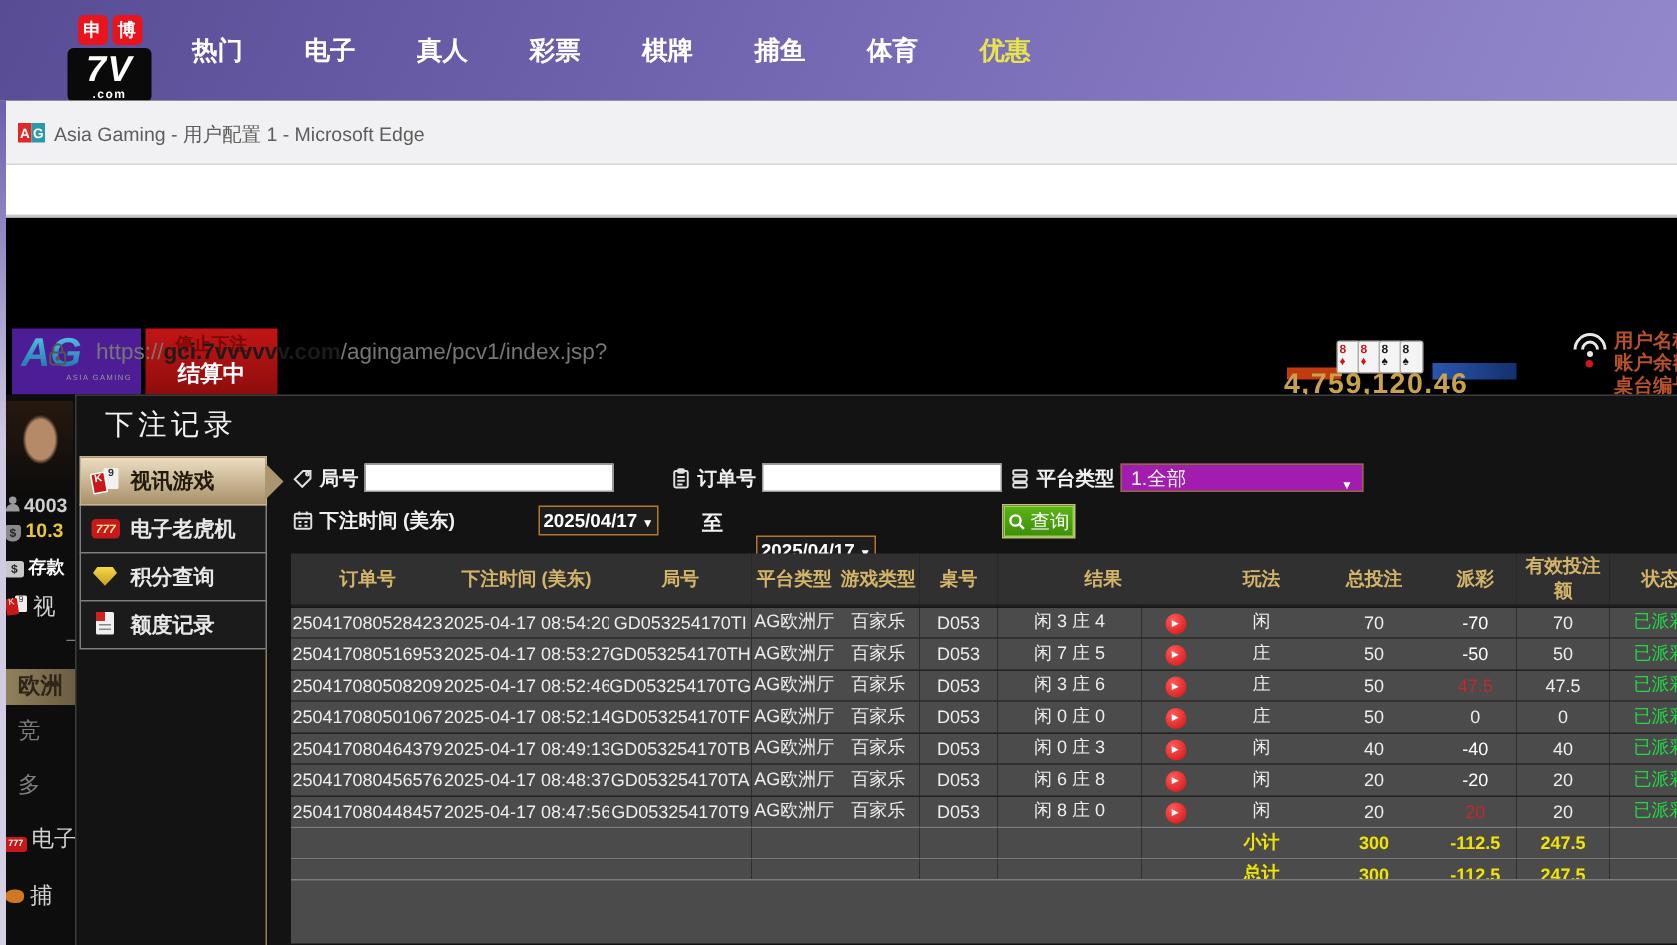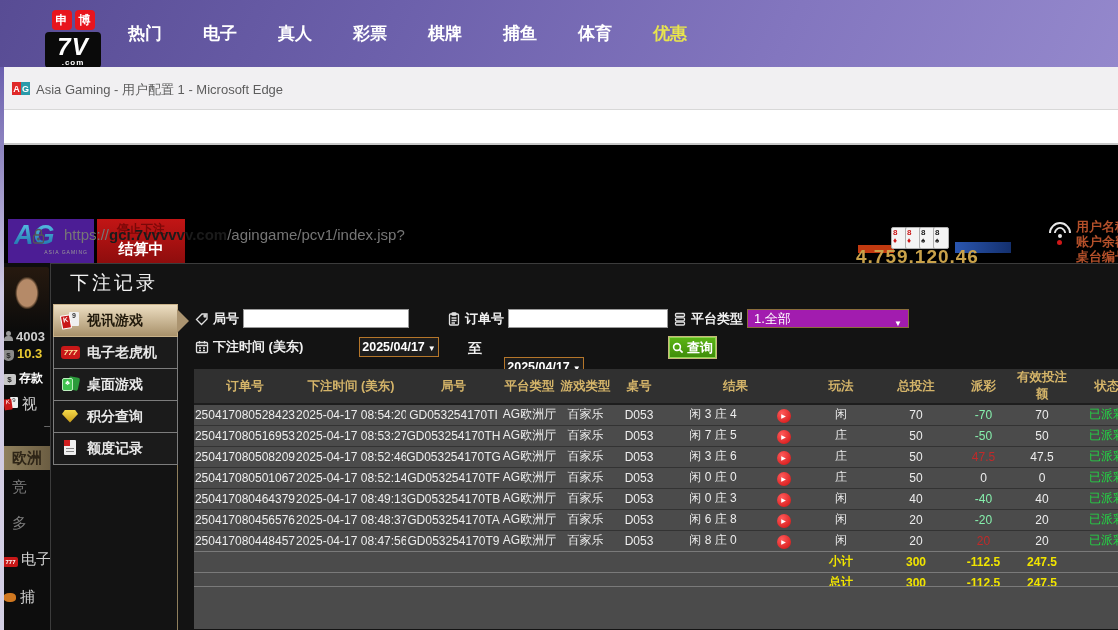--- a/index.html
+++ b/index.html
@@ -162,31 +162,31 @@
   .f-group { position:absolute; display:flex; align-items:center; gap:4px; }
   .f-input { background:#fff; border:1px solid #9a9a9a; height:19px; font-size:12px; padding:0 4px; }
   .f-select { position:relative; width:162px; height:19px; background:#a21caf; border:1px solid #8a6d3b;
     color:#fff; font-size:13px; line-height:17px; padding-left:6px; cursor:pointer; }
   .f-select .caret { position:absolute; right:6px; top:5px; font-size:8px; color:#fff; }
   .datebox { position:relative; width:80px; height:20px; background:#1d1d1d; border:1px solid #b5762a;
     color:#fff; font-size:12.5px; font-weight:bold; line-height:18px; text-align:center; cursor:pointer; }
   .datebox .caret { font-size:8px; margin-left:3px; }
   .searchbtn { position:absolute; display:flex; align-items:center; gap:3px; justify-content:center;
     width:49px; height:23px; background:linear-gradient(#5cb515,#3f8c0a); border:1px solid #c8b87a;
-    box-shadow:inset 0 0 0 1px #8ed850; color:#fff; font-size:13px; font-weight:bold; cursor:pointer; }
+    box-shadow:inset 0 0 0 1px #8ed850; color:#fff; font-size:13px; font-weight:normal; cursor:pointer; }
 
   
   .bet-table { position:absolute; left:143px; top:105px; width:947px; border-collapse:collapse;
     table-layout:fixed; font-size:12px; }
   .bet-table th { background:#303030; color:#d4b469; font-size:12.5px; font-weight:bold;
     height:23px; border-bottom:2px solid #1d1d1d; }
   .bet-table td { background:#4b4b4b; color:#ededed; text-align:center; height:21px;
     border-top:1px solid #333; overflow:hidden; white-space:nowrap; }
   .bet-table tr.sumrow td { color:#f0e400; font-weight:bold; border-top:1px solid #7a7a7a; }
-  td.pay-green { color:#86efac;margin-top:28px; } td.pay-red { color:#c02a2a; } td.pay-neutral { color:#ededed; }
+  td.pay-green { color:#ffffff;margin-top:28px; } td.pay-red { color:#c02a2a; } td.pay-neutral { color:#ededed; }
   td.status { color:#22d844; }
   .playbtn { display:inline-block; width:14px; height:14px; border-radius:50%;
     background:radial-gradient(circle at 35% 30%,#ff5a5a,#d01010); color:#fff; font-size:6px;
     line-height:14px; text-align:center; cursor:pointer; }
   .table-filler { position:absolute; left:143px; top:322px; width:947px; height:43px;
     background:#4b4b4b; border-top:1px solid #7a7a7a; }
   svg.lineicon { stroke:#e0e0e0; fill:none; stroke-width:1.3; }
 </style>
 </head>
 <body>
@@ -288,24 +288,20 @@
   <div class="side-rail">
       <div class="side-item active">
         <span class="sicon"><span class="ic-cards"><span class="b">9</span><span class="f">K</span></span></span>
         <span>视讯游戏</span>
       </div>
       <div class="side-item">
         <span class="sicon">
           <span class="ic-777">777</span>
         </span>
         <span>电子老虎机</span>
-      </div>
-      <div class="side-item">
-        <span class="sicon"><span class="ic-green"><span class="b"></span><span class="f">♣</span></span></span>
-        <span>桌面游戏</span>
       </div>
       <div class="side-item">
         <span class="sicon">
           <span class="ic-gem"></span>
         </span>
         <span>积分查询</span>
       </div>
       <div class="side-item">
         <span class="sicon"><span class="ic-doc"><span class="p"></span><span class="r"></span><span class="l1"></span><span class="l2"></span></span></span>
         <span>额度记录</span>

